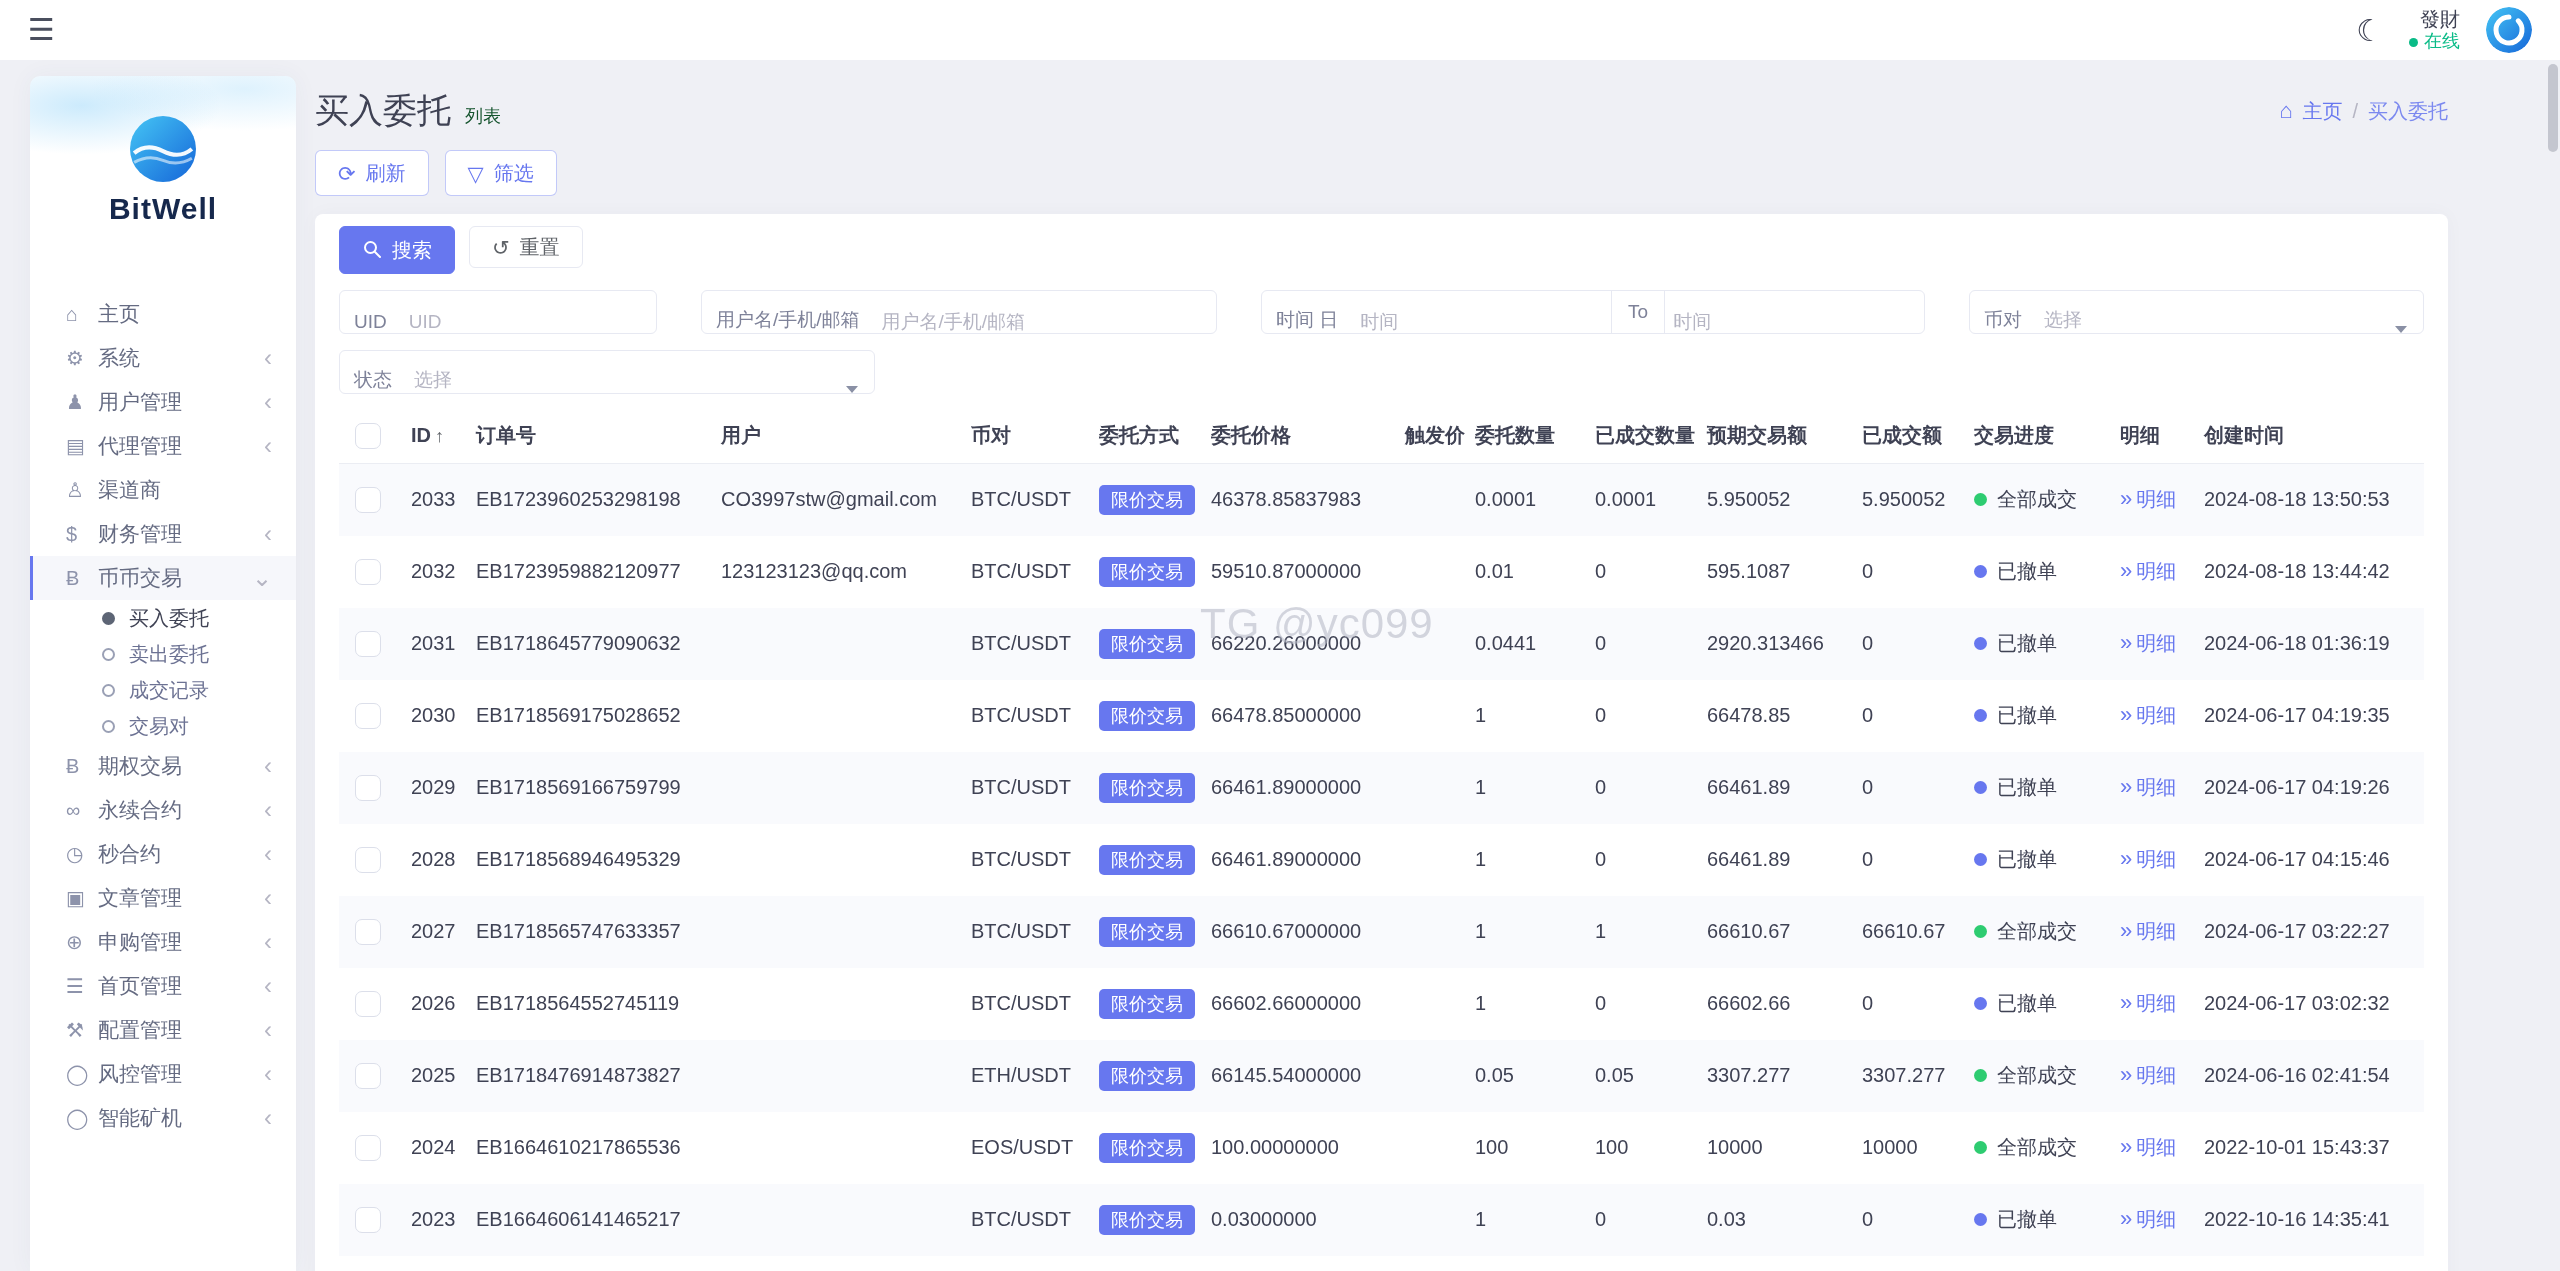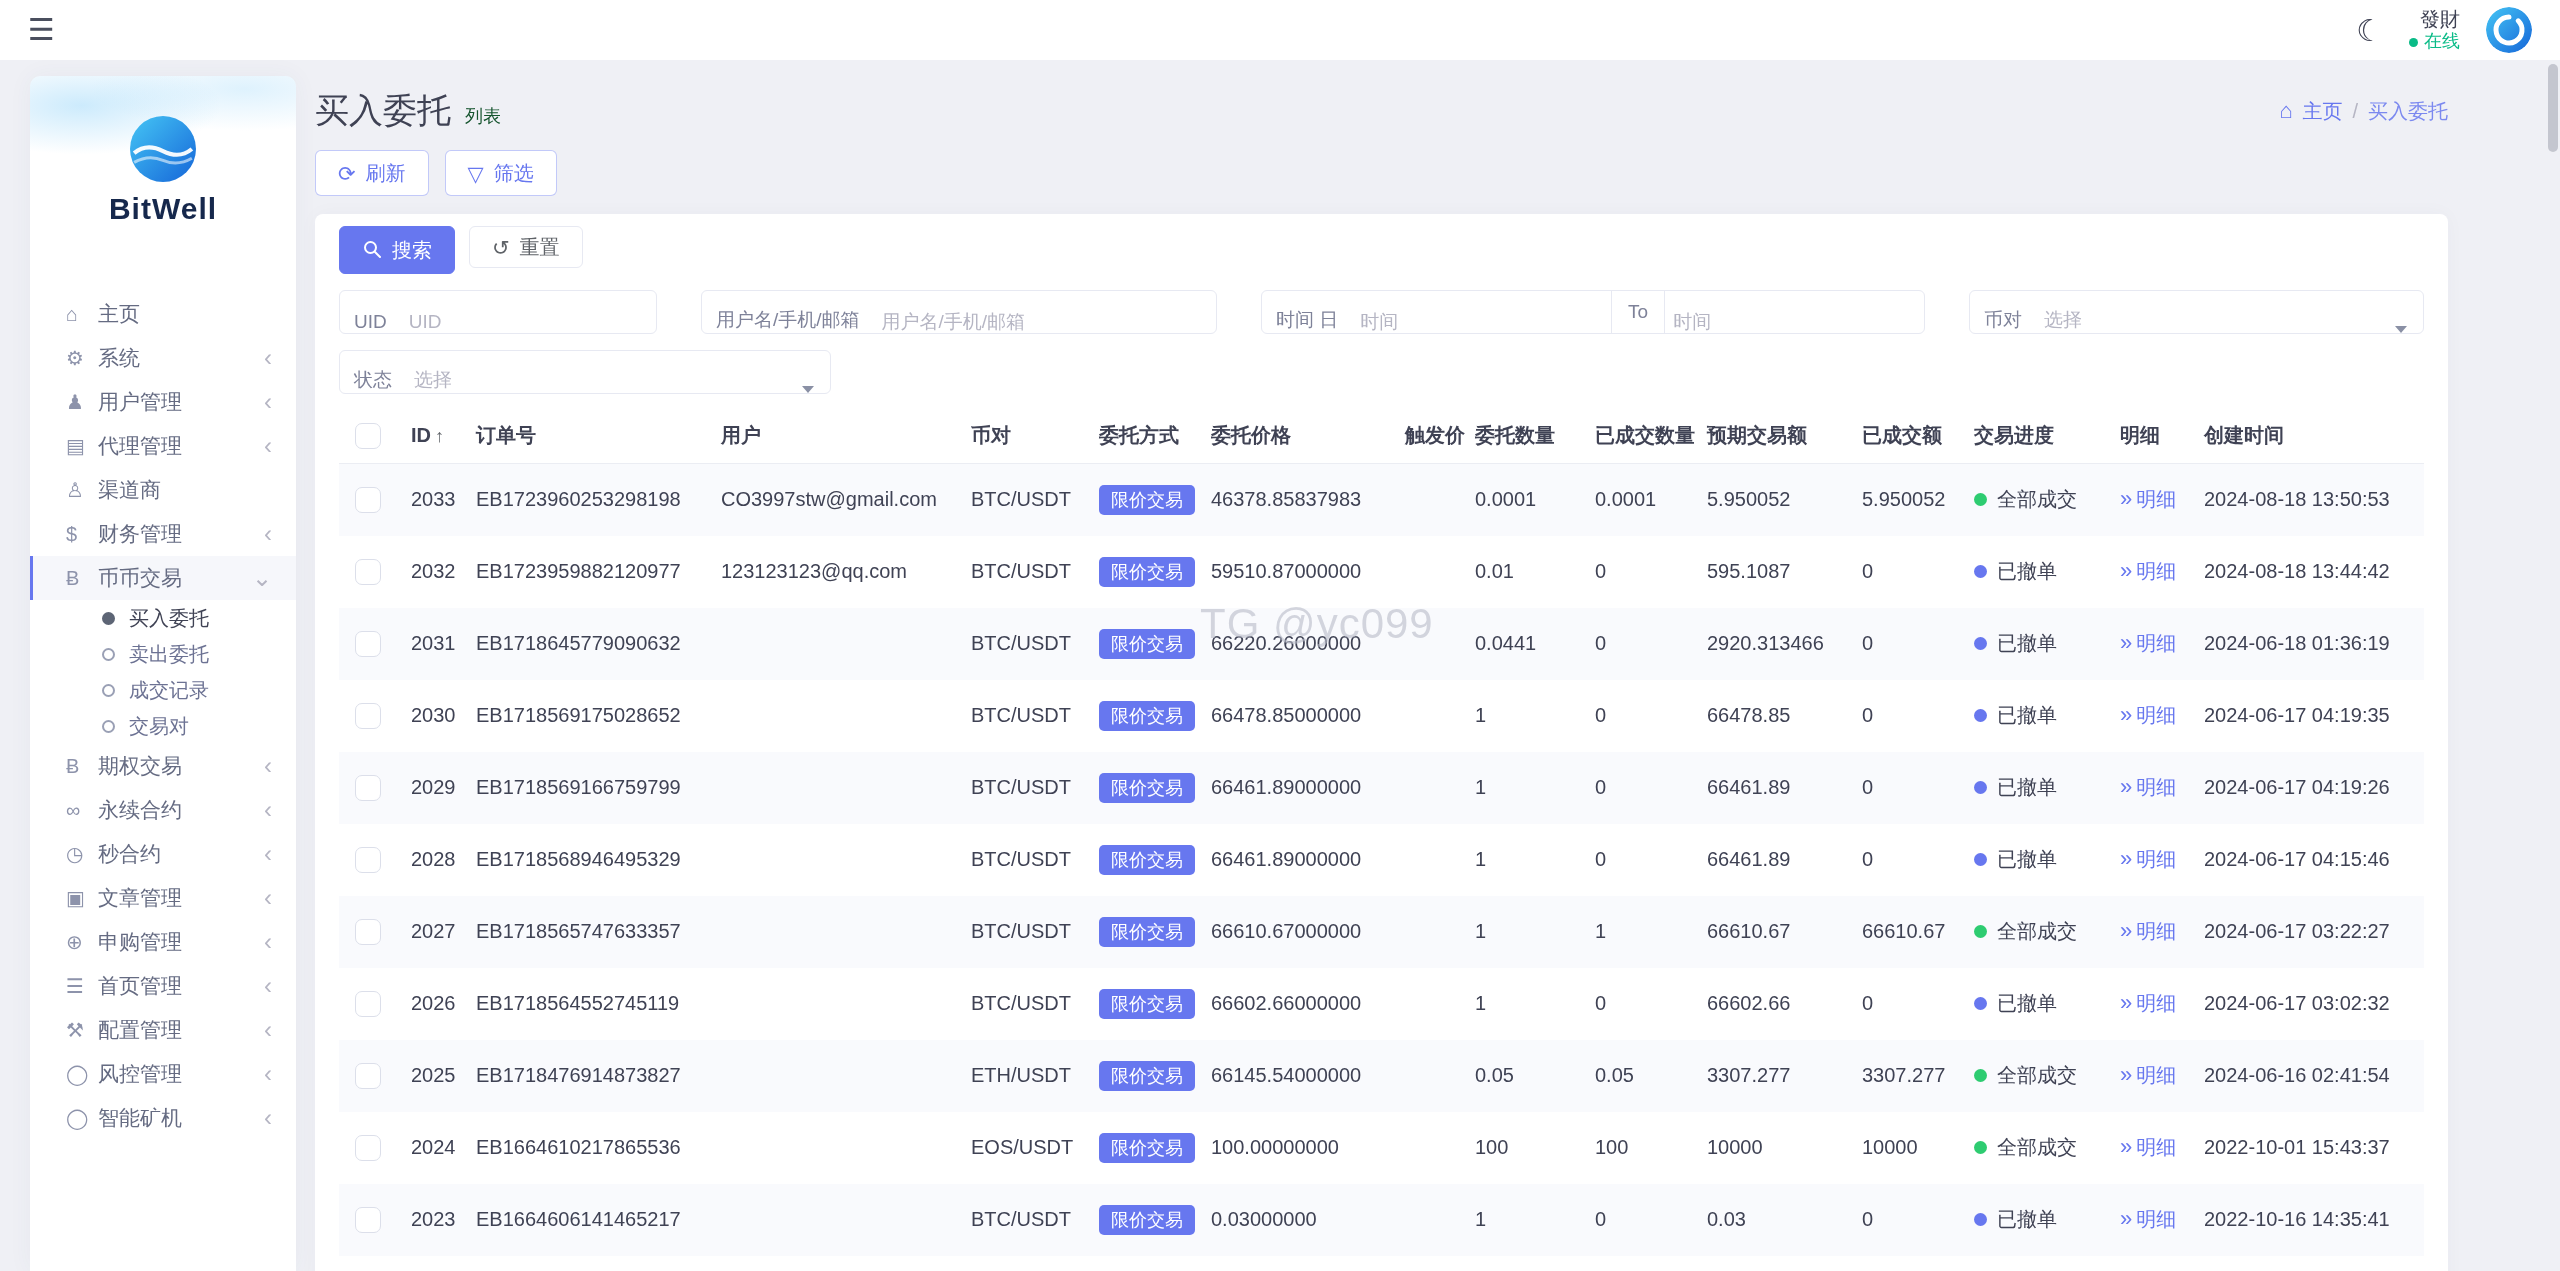--- a/index.html
+++ b/index.html
@@ -316,21 +316,21 @@
           <span class="ig-to">To</span>
           <input class="ig-input" placeholder="时间" style="">
         </div>
         <div class="input-group select-group" style="width:492px">
           <span class="ig-label">币对</span>
           <span class="ig-placeholder">选择</span>
           <span class="caret"></span>
         </div>
       </div>
       <div class="filter-row">
-        <div class="input-group select-group" style="width:492px">
+        <div class="input-group select-group" style="width:536px">
           <span class="ig-label">状态</span>
           <span class="ig-placeholder">选择</span>
           <span class="caret"></span>
         </div>
       </div>
     </div>
 
     <table class="data-table">
       <colgroup>
         <col style="width:60px">

